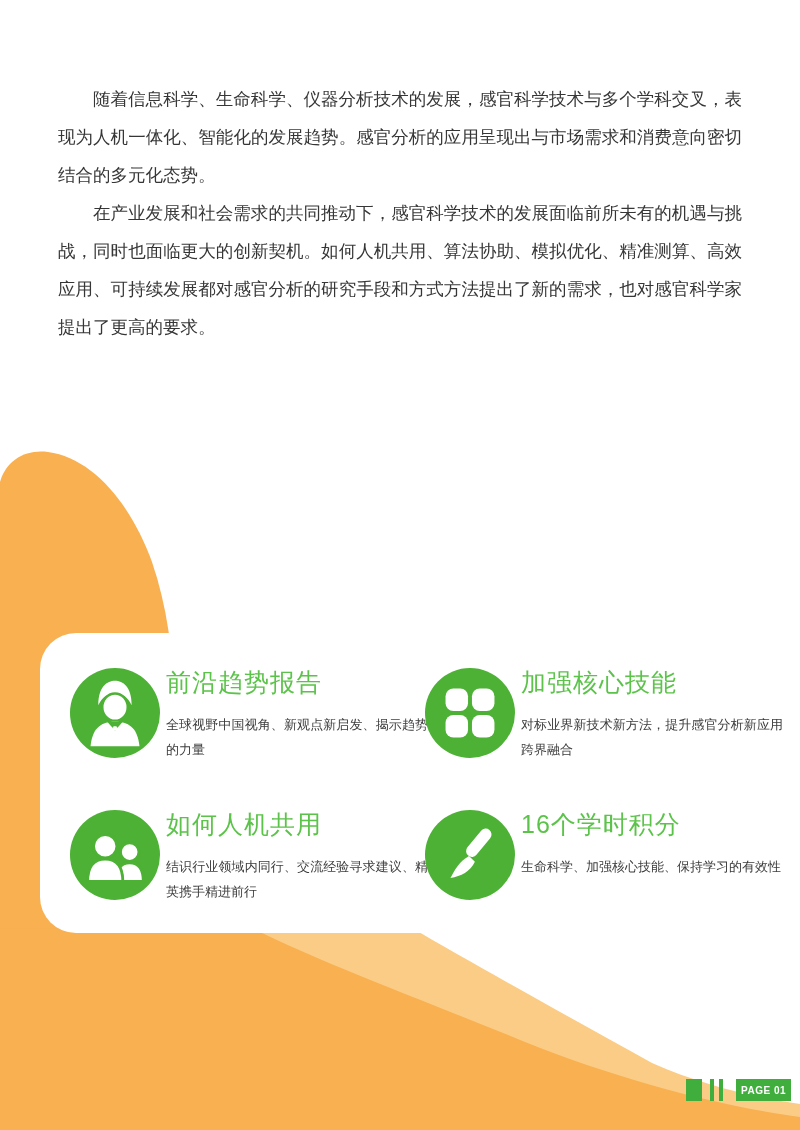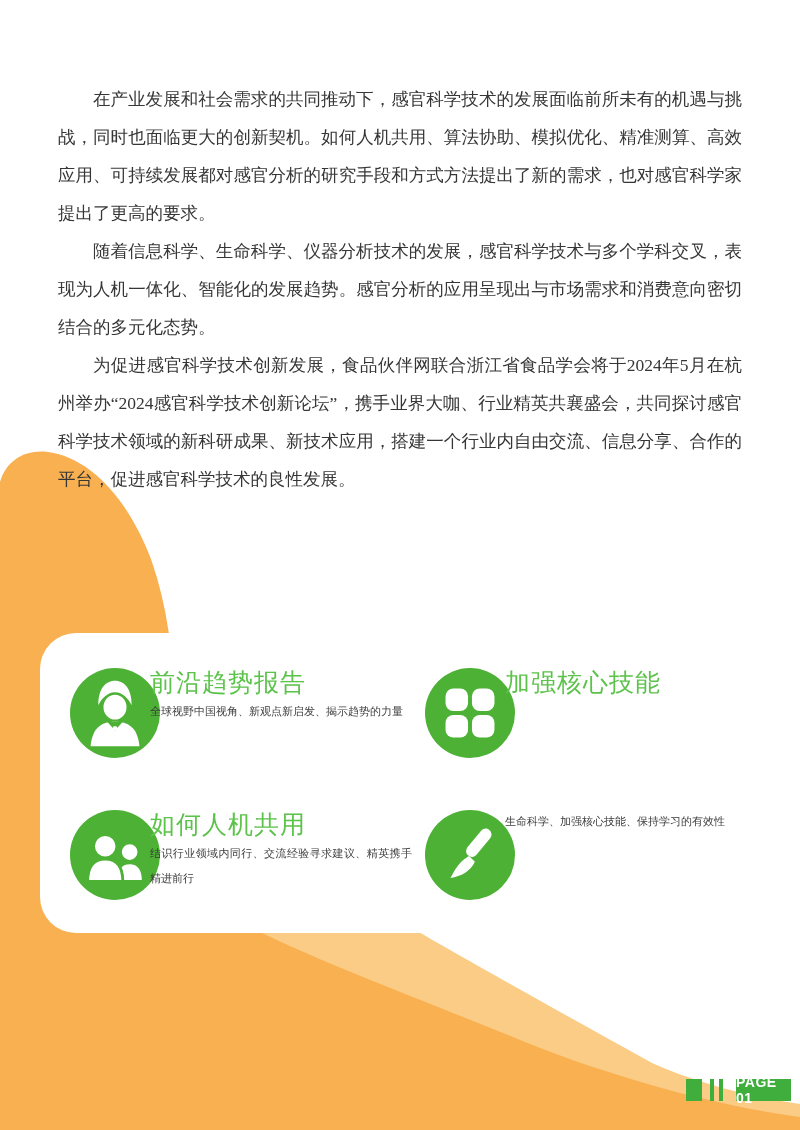--- a/index.html
+++ b/index.html
@@ -39,58 +39,57 @@
   .f-r1c1{left:70px;top:666px;}
   .f-r1c2{left:425px;top:666px;}
   .f-r2c1{left:70px;top:808px;}
   .f-r2c2{left:425px;top:808px;}
   .icon-circle{
     position:absolute;left:0;top:2px;width:90px;height:90px;border-radius:50%;
     background:var(--green);color:var(--green);
     display:flex;align-items:center;justify-content:center;
   }
   .icon-circle svg{width:90px;height:90px;display:block;}
-  .f-text{position:absolute;left:80px;top:0;width:262px;}
+  .f-text{position:absolute;left:96px;top:0;width:262px;}
   .f-title{
     font-size:25px;color:var(--title_green);letter-spacing:1px;
     font-family:"Liberation Sans",sans-serif;line-height:32px;
     white-space:nowrap;
   }
   .f-desc{
-    margin-top:1px;font-size:11px;line-height:25px;color:#3c3c3c;
+    margin-top:14px;font-size:13px;line-height:25px;color:#3c3c3c;
     font-family:"Liberation Sans",sans-serif;text-align:justify;
   }
   
   .footer{position:absolute;z-index:4;}
   .sq{left:686px;top:1079px;width:16px;height:22px;background:var(--badge_green);}
   .bar1{left:710px;top:1079px;width:4px;height:22px;background:var(--badge_green);}
   .bar2{left:719px;top:1079px;width:4px;height:22px;background:var(--badge_green);}
   .page-badge{
     left:736px;top:1079px;width:55px;height:22px;background:var(--badge_green);
-    color:#fff;font-size:14px;font-weight:bold;letter-spacing:0.5px;
+    color:#fff;font-size:10px;font-weight:bold;letter-spacing:0.5px;
     display:flex;align-items:center;justify-content:center;
     font-family:"Liberation Sans",sans-serif;
   }
 </style>
 </head>
 <body>
 
 <svg class="bg-svg" width="800" height="1130" viewBox="0 0 800 1130">
 
   <path fill="var(--orange)" d="M0,482 C6,460 26,449 48,452 C92,458 130,502 152,562 C167,606 173,652 175,705 L175,960 L0,960 Z"></path>
 
   <path fill="var(--orange_light)" d="M250,928 L412,928 C470,962 560,1012 652,1063 C702,1085 752,1097 800,1104 L800,1130 L250,1130 Z"></path>
 
   <path fill="var(--orange)" d="M0,928 L256,930 C315,960 430,1003 525,1042 C625,1082 725,1107 800,1117 L800,1130 L0,1130 Z"></path>
 </svg>
 
 <div class="doc-text">
+  <p>随着信息科学、生命科学、仪器分析技术的发展，感官科学技术与多个学科交叉，表现为人机一体化、智能化的发展趋势。感官分析的应用呈现出与市场需求和消费意向密切结合的多元化态势。</p>
   <p>在产业发展和社会需求的共同推动下，感官科学技术的发展面临前所未有的机遇与挑战，同时也面临更大的创新契机。如何人机共用、算法协助、模拟优化、精准测算、高效应用、可持续发展都对感官分析的研究手段和方式方法提出了新的需求，也对感官科学家提出了更高的要求。</p>
-  <p>随着信息科学、生命科学、仪器分析技术的发展，感官科学技术与多个学科交叉，表现为人机一体化、智能化的发展趋势。感官分析的应用呈现出与市场需求和消费意向密切结合的多元化态势。</p>
-  <p>为促进感官科学技术创新发展，食品伙伴网联合浙江省食品学会将于2024年5月在杭州举办“2024感官科学技术创新论坛”，携手业界大咖、行业精英共襄盛会，共同探讨感官科学技术领域的新科研成果、新技术应用，搭建一个行业内自由交流、信息分享、合作的平台，促进感官科学技术的良性发展。</p>
 </div>
 
 <div class="card"></div>
 
 <div class="feature f-r1c1">
   <div class="icon-circle">
     <svg viewBox="0 0 92 92">
       <path fill="#fff" d="M29,38 C29,19 38,13 46,13 C54,13 63,19 63,38 C59,29 53,26 46,26 C39,26 33,29 29,38 Z"></path>
       <ellipse cx="46" cy="40" rx="13" ry="14" fill="#fff" stroke="currentColor" stroke-width="2.5"></ellipse>
       <path fill="#fff" d="M21,80 C23,60 33,55 46,55 C59,55 69,60 71,80 Z"></path>
@@ -109,20 +108,21 @@
   <div class="icon-circle">
     <svg viewBox="0 0 92 92">
       <rect x="21" y="21" width="23" height="23" rx="8" fill="#fff"></rect>
       <rect x="48" y="21" width="23" height="23" rx="8" fill="#fff"></rect>
       <rect x="21" y="48" width="23" height="23" rx="8" fill="#fff"></rect>
       <rect x="48" y="48" width="23" height="23" rx="8" fill="#fff"></rect>
     </svg>
   </div>
   <div class="f-text">
     <div class="f-title">加强核心技能</div>
+    <div class="f-desc">对标业界新技术新方法，提升感官分析新应用跨界融合</div>
   </div>
 </div>
 
 <div class="feature f-r2c1">
   <div class="icon-circle">
     <svg viewBox="0 0 92 92">
       <circle cx="61" cy="43" r="9.5" fill="#fff" stroke="currentColor" stroke-width="3"></circle>
       <path d="M47,73 C47,58 54,54 61,54 C68,54 75,58 75,73 Z" fill="#fff" stroke="currentColor" stroke-width="3"></path>
       <circle cx="36" cy="37" r="12" fill="#fff" stroke="currentColor" stroke-width="3"></circle>
       <path d="M18,73 C18,55 27,50 36,50 C45,50 54,55 54,73 Z" fill="#fff" stroke="currentColor" stroke-width="3"></path>
@@ -135,20 +135,21 @@
 </div>
 
 <div class="feature f-r2c2">
   <div class="icon-circle">
     <svg viewBox="0 0 92 92">
       <line x1="62" y1="25" x2="48" y2="42" stroke="#fff" stroke-width="12" stroke-linecap="round"></line>
       <path fill="#fff" d="M45,47 L51,53 C46,63 37,68 26,69.5 C31,60 35,53 45,47 Z"></path>
     </svg>
   </div>
   <div class="f-text">
+    <div class="f-title">16个学时积分</div>
     <div class="f-desc">生命科学、加强核心技能、保持学习的有效性</div>
   </div>
 </div>
 
 <div class="footer sq" style="position:absolute;"></div>
 <div class="footer bar1" style="position:absolute;"></div>
 <div class="footer bar2" style="position:absolute;"></div>
 <div class="footer page-badge" style="position:absolute;">PAGE 01</div>
 
 </body></html>

